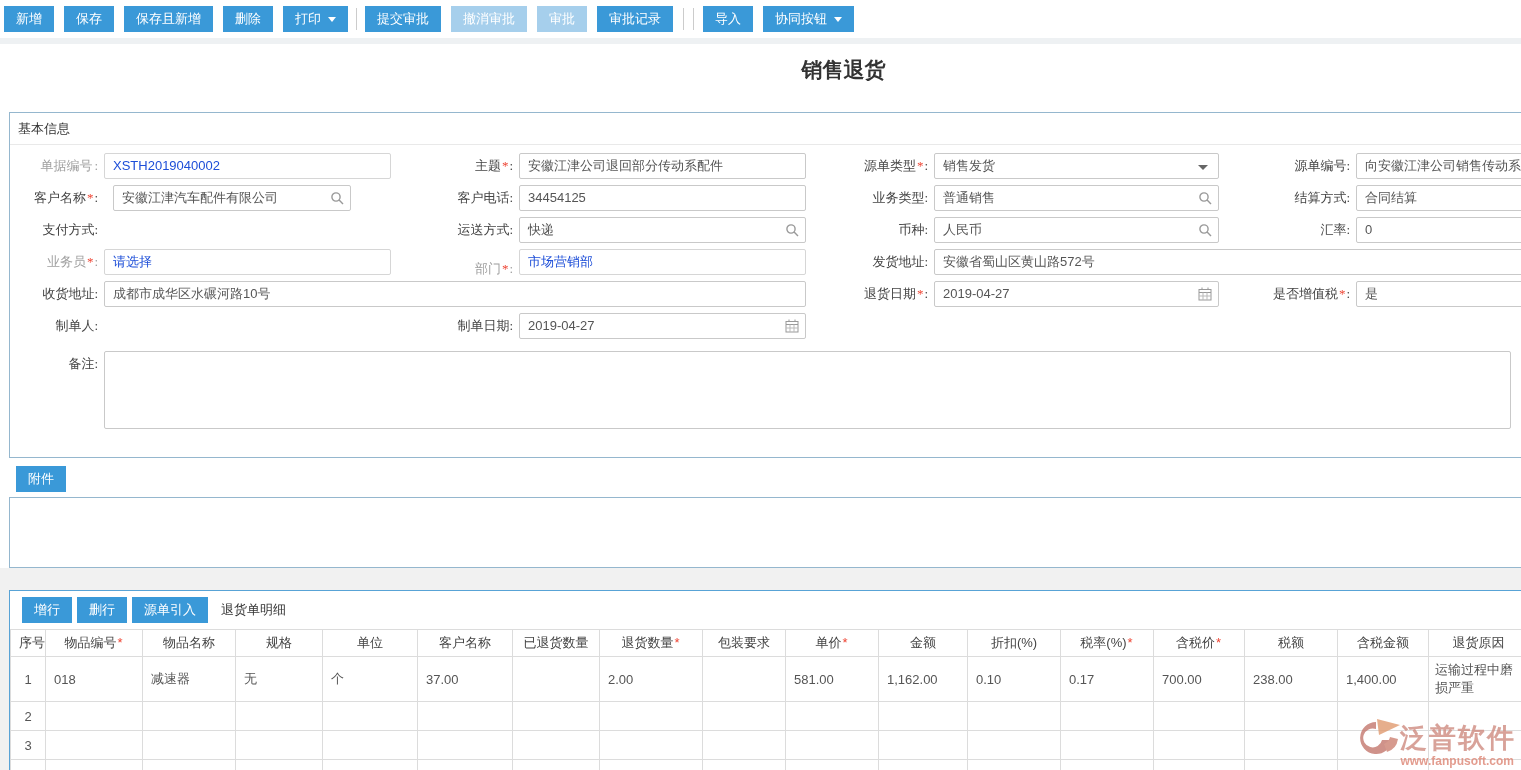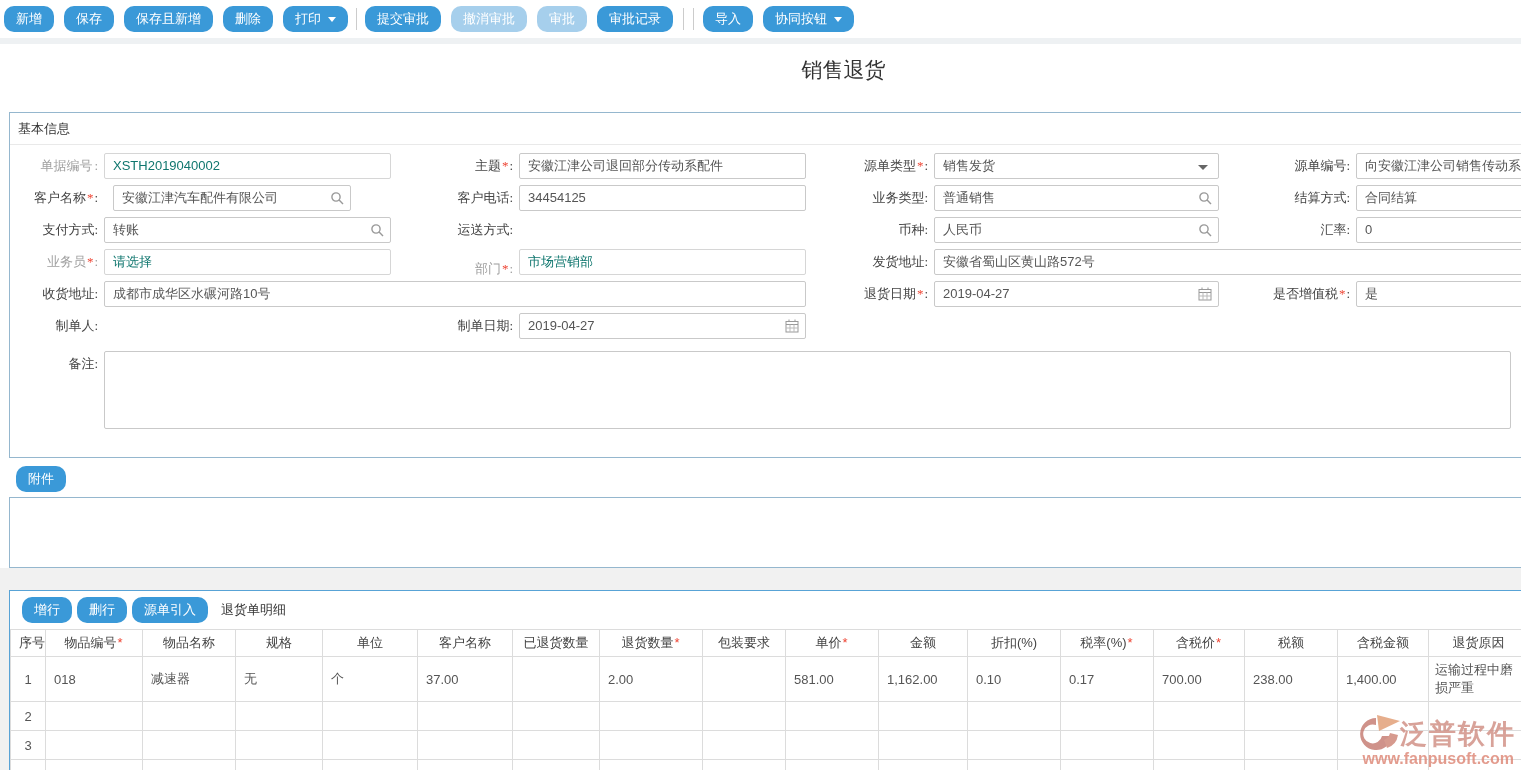--- a/index.html
+++ b/index.html
@@ -4,48 +4,48 @@
 <style>
   * { margin:0; padding:0; box-sizing:border-box; }
   html,body { width:1521px; height:770px; overflow:hidden; background:#f1f1f1;
     font-family:"Liberation Sans","DejaVu Sans",sans-serif; }
   .stage { position:relative; width:1521px; height:770px; }
 
   
   .toolbar { position:absolute; left:0; top:0; width:1521px; height:38px; background:#fff;
     display:flex; align-items:center; padding-left:4px; }
   .tb-gap { position:absolute; left:0; top:38px; width:1521px; height:6px; background:#eef1f3; }
-  .btn { height:26px; background:#3a99d8; color:#fff; font-size:13px; border:none; border-radius:10px;
+  .btn { height:26px; background:#3a99d8; color:#fff; font-size:13px; border:none; border-radius:0;
     padding:0 12px; margin-right:10px; display:inline-flex; align-items:center; cursor:pointer; white-space:nowrap; }
   .btn.disabled { background:#a6cfec; cursor:default; }
   .caret { display:inline-block; width:0; height:0; border-left:4px solid transparent;
     border-right:4px solid transparent; border-top:5px solid #fff; margin-left:7px; }
   .tb-sep { width:1px; height:22px; background:#ccc; margin:0 9px 0 0; }
   .tb-sep.first { margin-left:-2px; margin-right:8px; }
 
   
   .content-upper { position:absolute; left:0; top:44px; width:1521px; height:524px; background:#fff; }
   .page-title { position:absolute; left:0; top:56px; width:1514px; text-align:center; padding-left:173px;
-    font-size:21px; font-weight:normal; color:#333; }
+    font-size:21px; font-weight:bold; color:#333; }
 
   
   .panel { position:absolute; background:#fff; border:1px solid #95b7ce; }
   .basic-panel { left:9px; top:112px; width:1521px; height:346px; }
   .section-title { position:absolute; left:8px; top:7px; font-size:13px; color:#333; }
   .section-divider { position:absolute; left:0; top:31px; width:100%; height:1px; background:#e9e9e9; }
 
   .lbl { position:absolute; height:26px; line-height:26px; text-align:right; font-size:13px; color:#444; white-space:nowrap;font-family:Liberation Serif, serif; }
   .lbl.gray { color:#9f9f9f; }
   .req { color:#e43; margin:0 1px; }
   .inp { position:absolute; height:26px; border:1px solid #c9c9c9; border-radius:2px; background:#fff;
     line-height:24px; font-size:13px; color:#555; padding:0 8px; white-space:nowrap; overflow:hidden; }
   .inp.icon-pad { padding-right:26px; }
   .inp .val { display:inline-block; }
   .inp.dis { border-color:#d6d6d6; }
-  .inp.dis .val, .inp .ph { color:#0f766e; }
+  .inp.dis .val, .inp .ph { color:#1d4ed8; }
   .inp-icon { position:absolute; right:6px; top:5px; width:14px; height:14px; }
   .inp-caret { position:absolute; right:10px; top:11px; width:0; height:0; border-left:5px solid transparent;
     border-right:5px solid transparent; border-top:5px solid #666; }
   .textarea { position:absolute; border:1px solid #c9c9c9; border-radius:2px; background:#fff;
     font-size:13px; color:#555; padding:4px 8px; }
 
   
   .attach-btn { position:absolute; left:16px; top:466px; }
   .attach-box { left:9px; top:497px; width:1521px; height:71px; }
 
@@ -64,21 +64,21 @@
   .grid tr.re td { height:29px; }
   .grid td.c { text-align:center; }
   .grid td.l { text-align:left; }
   .grid td.r { text-align:left; padding-right:10px; }
   .grid td.wrap { white-space:normal; line-height:1.35; padding:4px 6px; }
 
   
   .watermark { position:absolute; right:5px; bottom:2px; opacity:.8; text-align:right; }
   .wm-row { display:flex; align-items:center; justify-content:flex-end; }
   .wm-brand { font-size:27px; font-weight:bold; color:#cf8b80; letter-spacing:2px; }
-  .wm-url { font-size:16px; font-weight:bold; color:#dd8473; margin-top:-4px; padding-right:2px; }
+  .wm-url { font-size:12px; font-weight:bold; color:#dd8473; margin-top:-4px; padding-right:2px; }
 </style>
 </head>
 <body>
 
 <div class="stage">
 
   <div class="toolbar">
     <button class="btn">
         <span>新增</span>
       </button>
@@ -151,26 +151,26 @@
     <div class="lbl" style="left:784px;top:72px;width:134px"><span>业务类型</span><span>:</span></div>
     <div class="inp icon-pad" style="left:924px;top:72px;width:285px"><span class="val">普通销售</span><svg class="inp-icon" viewBox="0 0 14 14">
           <circle cx="6" cy="6" r="4.1" fill="none" stroke="#999" stroke-width="1.4"></circle>
           <line x1="9.1" y1="9.1" x2="13" y2="13" stroke="#999" stroke-width="1.4"></line>
         </svg></div>
 
     <div class="lbl" style="left:1206px;top:72px;width:134px"><span>结算方式</span><span>:</span></div>
     <div class="inp" style="left:1346px;top:72px;width:287px"><span class="val">合同结算</span></div>
 
     <div class="lbl" style="left:0;top:104px;width:88px"><span>支付方式</span><span>:</span></div>
-    <div class="inp icon-pad" style="left:94px;top:104px;width:287px"><span class="val">转账</span><svg class="inp-icon" viewBox="0 0 14 14">
+
+    <div class="lbl" style="left:369px;top:104px;width:134px"><span>运送方式</span><span>:</span></div>
+    <div class="inp icon-pad" style="left:509px;top:104px;width:287px"><span class="val">快递</span><svg class="inp-icon" viewBox="0 0 14 14">
           <circle cx="6" cy="6" r="4.1" fill="none" stroke="#999" stroke-width="1.4"></circle>
           <line x1="9.1" y1="9.1" x2="13" y2="13" stroke="#999" stroke-width="1.4"></line>
         </svg></div>
-
-    <div class="lbl" style="left:369px;top:104px;width:134px"><span>运送方式</span><span>:</span></div>
 
     <div class="lbl" style="left:784px;top:104px;width:134px"><span>币种</span><span>:</span></div>
     <div class="inp icon-pad" style="left:924px;top:104px;width:285px"><span class="val">人民币</span><svg class="inp-icon" viewBox="0 0 14 14">
           <circle cx="6" cy="6" r="4.1" fill="none" stroke="#999" stroke-width="1.4"></circle>
           <line x1="9.1" y1="9.1" x2="13" y2="13" stroke="#999" stroke-width="1.4"></line>
         </svg></div>
 
     <div class="lbl" style="left:1206px;top:104px;width:134px"><span>汇率</span><span>:</span></div>
     <div class="inp" style="left:1346px;top:104px;width:287px"><span class="val">0</span></div>
 

